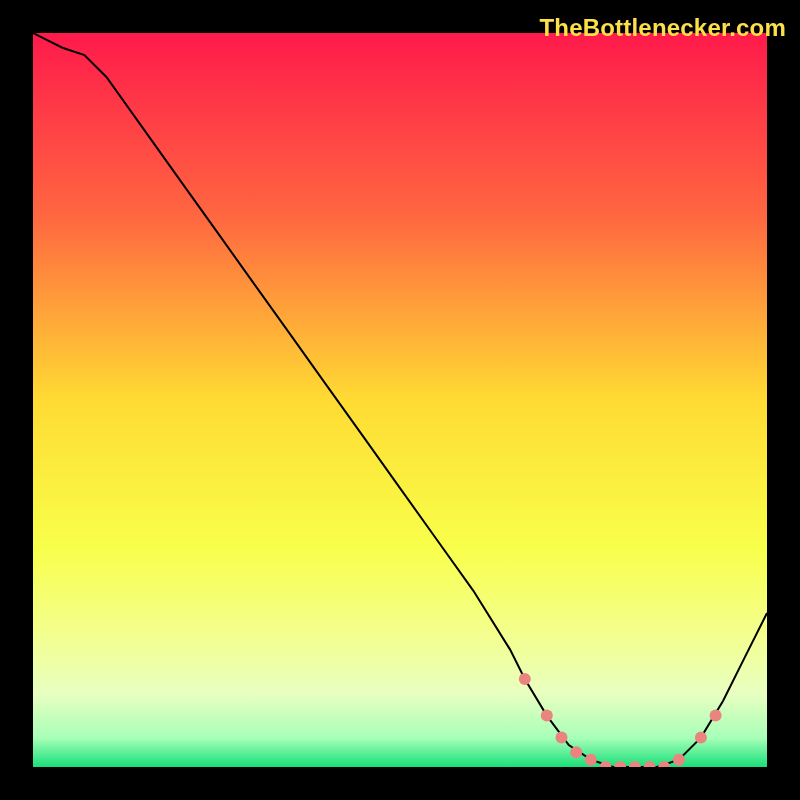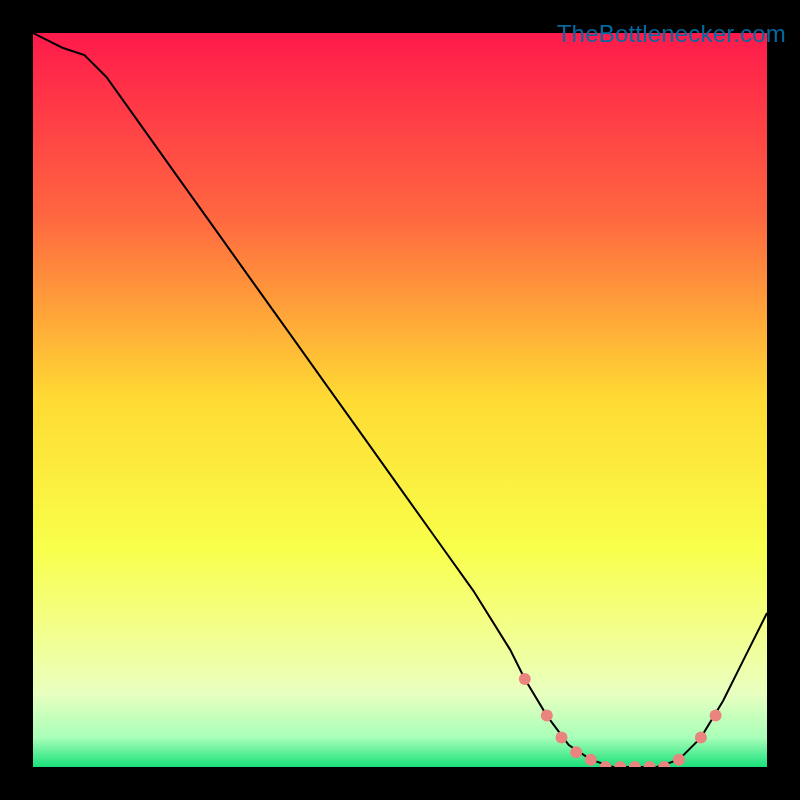--- a/index.html
+++ b/index.html
@@ -12,25 +12,25 @@
     font-family: Arial, Helvetica, sans-serif;
   }
   .frame {
     position: relative;
     width: 800px;
     height: 800px;
     background: #000;
   }
   .watermark {
     position: absolute;
-    top: 20px;
+    top: 14px;
     right: 14px;
-    color: #0369a1;
+    color: #fde047;
     font-size: 24px;
-    font-weight: 400;
+    font-weight: 700;
     letter-spacing: 0.2px;
     z-index: 10;
     user-select: none;
   }
   .plot-wrap {
     position: absolute;
     left: 33px;
     top: 33px;
     width: 734px;
     height: 734px;

